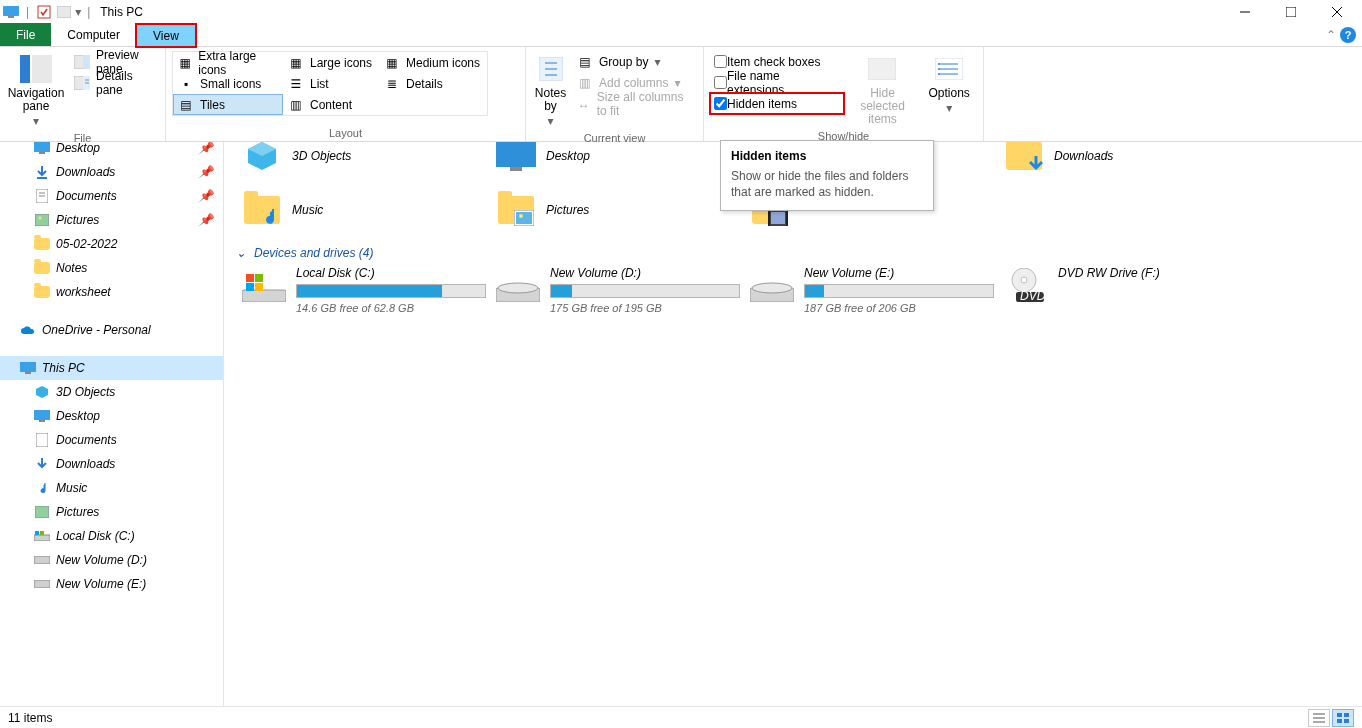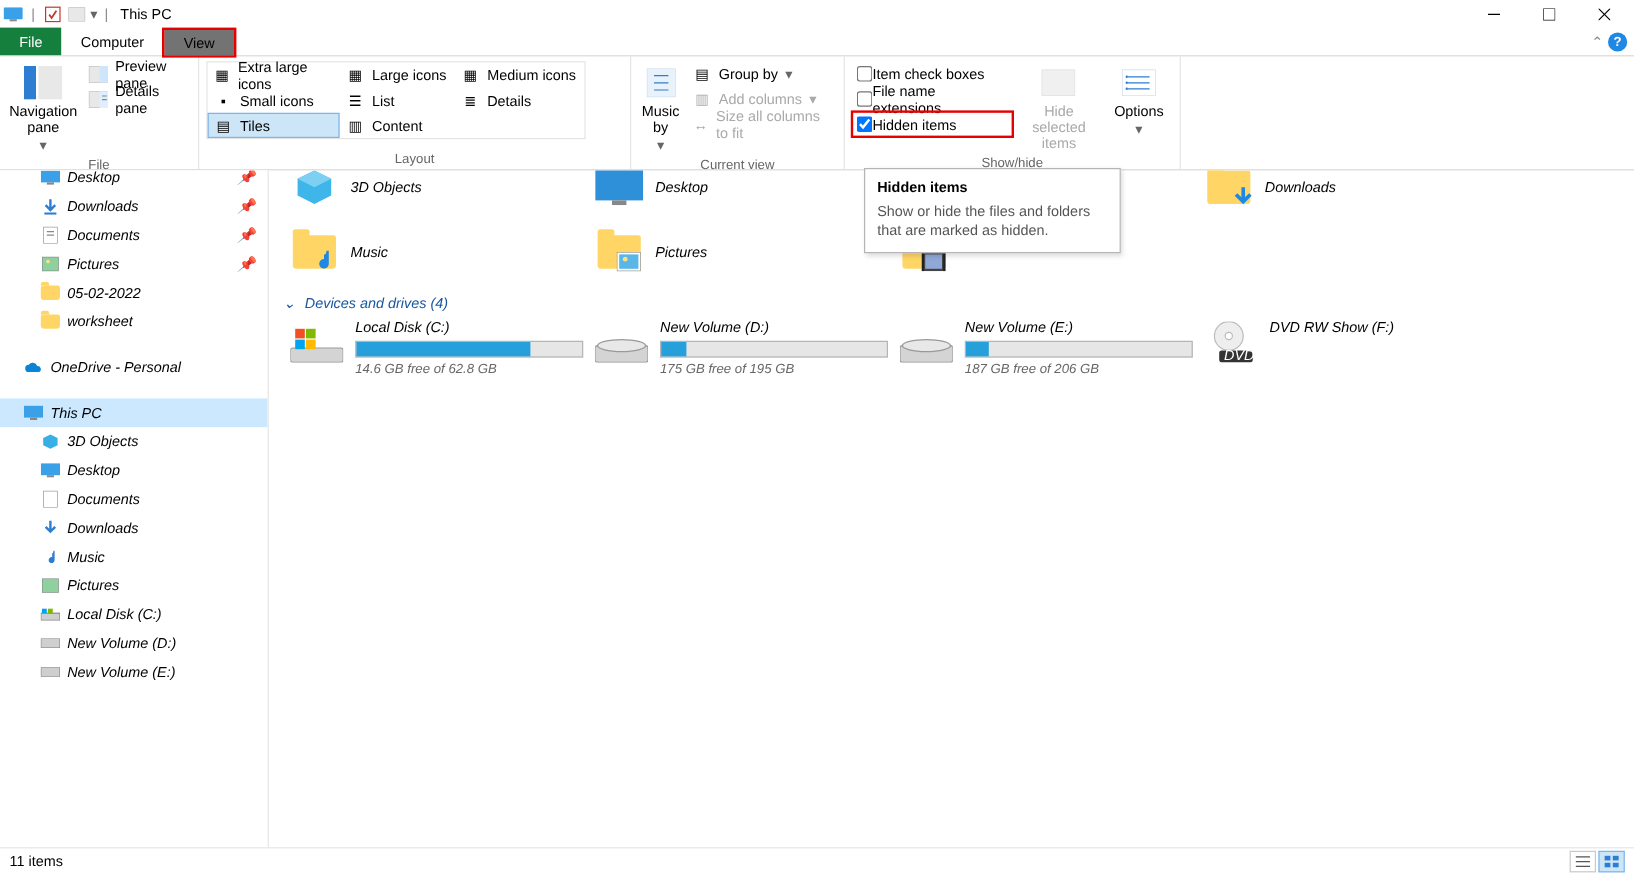--- a/index.html
+++ b/index.html
@@ -12,21 +12,21 @@
 .titlebar .sep { margin:0 4px; color:#888; }
 .titlebar .title { margin-left:6px; }
 .win-controls { margin-left:auto; display:flex; }
 .win-btn { width:46px; height:23px; display:flex; align-items:center; justify-content:center; }
 .win-btn svg { stroke:#000; stroke-width:1; fill:none; }
 
 
 .tabbar { height:24px; display:flex; align-items:stretch; border-bottom:1px solid #d9d9d9; position:relative; }
 .tab { padding:0 16px; display:flex; align-items:center; cursor:pointer; }
 .tab.file { background:#15803d; color:#fff; }
-.tab.active { border:1px solid #d9d9d9; border-bottom:1px solid #fff; background:#737373; position:relative; top:1px; }
+.tab.active { border:1px solid #d9d9d9; border-bottom:1px solid #fff; background:#7dd3fc; position:relative; top:1px; }
 .red-box-tab { outline:2px solid #e60000; outline-offset:-1px; }
 .tabbar-right { margin-left:auto; display:flex; align-items:center; gap:4px; padding-right:6px; }
 .help-circle { width:16px; height:16px; border-radius:50%; background:#1e88e5; color:#fff; font-weight:700; display:flex; align-items:center; justify-content:center; font-size:11px; }
 
 
 .ribbon { height:95px; display:flex; background:#fff; border-bottom:1px solid #d9d9d9; }
 .group { border-right:1px solid #e5e5e5; padding:2px 6px 0 6px; display:flex; flex-direction:column; }
 .group-body { flex:1; display:flex; align-items:flex-start; gap:4px; padding-top:2px; }
 .group-label { text-align:center; color:#666; padding:1px 0 2px; font-size:11px; }
 .big-btn { display:flex; flex-direction:column; align-items:center; justify-content:center; width:60px; padding:2px; gap:2px; text-align:center; line-height:1.1; }
@@ -222,21 +222,21 @@
 
   <div class="group" style="width:178px">
     <div class="group-body">
       <div class="big-btn" style="width:42px">
         <span class="ic">
             <svg width="24" height="24">
               <rect width="24" height="24" fill="#e9f2fb" stroke="#c8d9ec"></rect>
               <path d="M6 6h12M6 12h12M6 18h12" stroke="#2d7dd2"></path>
             </svg>
           </span>
-        <span>Music by</span>
+        <span>Notes by</span>
           <span style="color:#666">▾</span>
       </div>
       <div>
         <div class="small-btn">
             <span class="ic">▤</span>
             <span>Group by</span> 
             <span style="color:#666">▾</span>
           </div>
         <div class="small-btn disabled">
             <span class="ic">▥</span>
@@ -346,20 +346,26 @@
     <div class="navitem">
         <span class="nav-icon">
           <span class="folder-shape small"></span>
         </span>
         <span>05-02-2022</span>
       </div>
     <div class="navitem">
         <span class="nav-icon">
           <span class="folder-shape small"></span>
         </span>
+        <span>Notes</span>
+      </div>
+    <div class="navitem">
+        <span class="nav-icon">
+          <span class="folder-shape small"></span>
+        </span>
         <span>worksheet</span>
       </div>
     <div style="height:14px"></div>
     <div class="navitem depth0">
         <span class="nav-icon">
           <svg width="16" height="10">
             <path d="M4 9a3 3 0 010-6 4 4 0 017 1 2.5 2.5 0 011 5z" fill="#0a84d6"></path>
           </svg>
         </span>
         <span>OneDrive - Personal</span>
@@ -578,21 +584,21 @@
       <div class="drive">
         <span class="dic">
             <svg width="40" height="34">
               <circle cx="18" cy="12" r="12" fill="#eee" stroke="#bbb"></circle>
               <circle cx="18" cy="12" r="3" fill="#fff" stroke="#bbb"></circle>
               <rect x="10" y="24" width="28" height="10" rx="2" fill="#333"></rect>
               <text x="14" y="32" fill="#fff" font-size="7">DVD</text>
             </svg>
           </span>
         <div class="dinfo">
-            <span>DVD RW Show (F:)</span>
+            <span>DVD RW Drive (F:)</span>
           </div>
       </div>
     </div>
   </div>
 </div>
 
 <div class="statusbar">
   <span>11 items</span>
   <div class="views">
     <div class="view-toggle">

